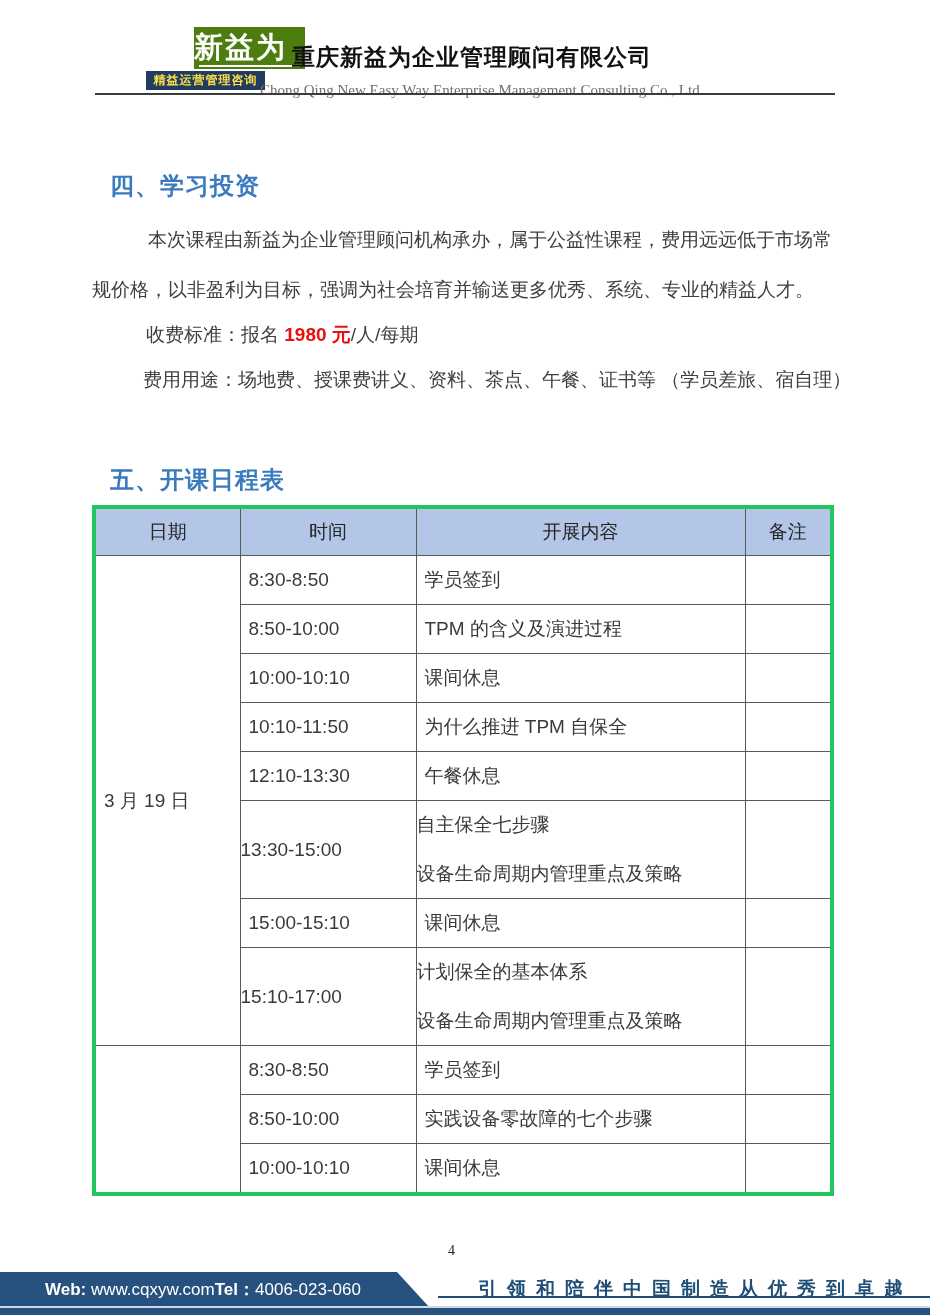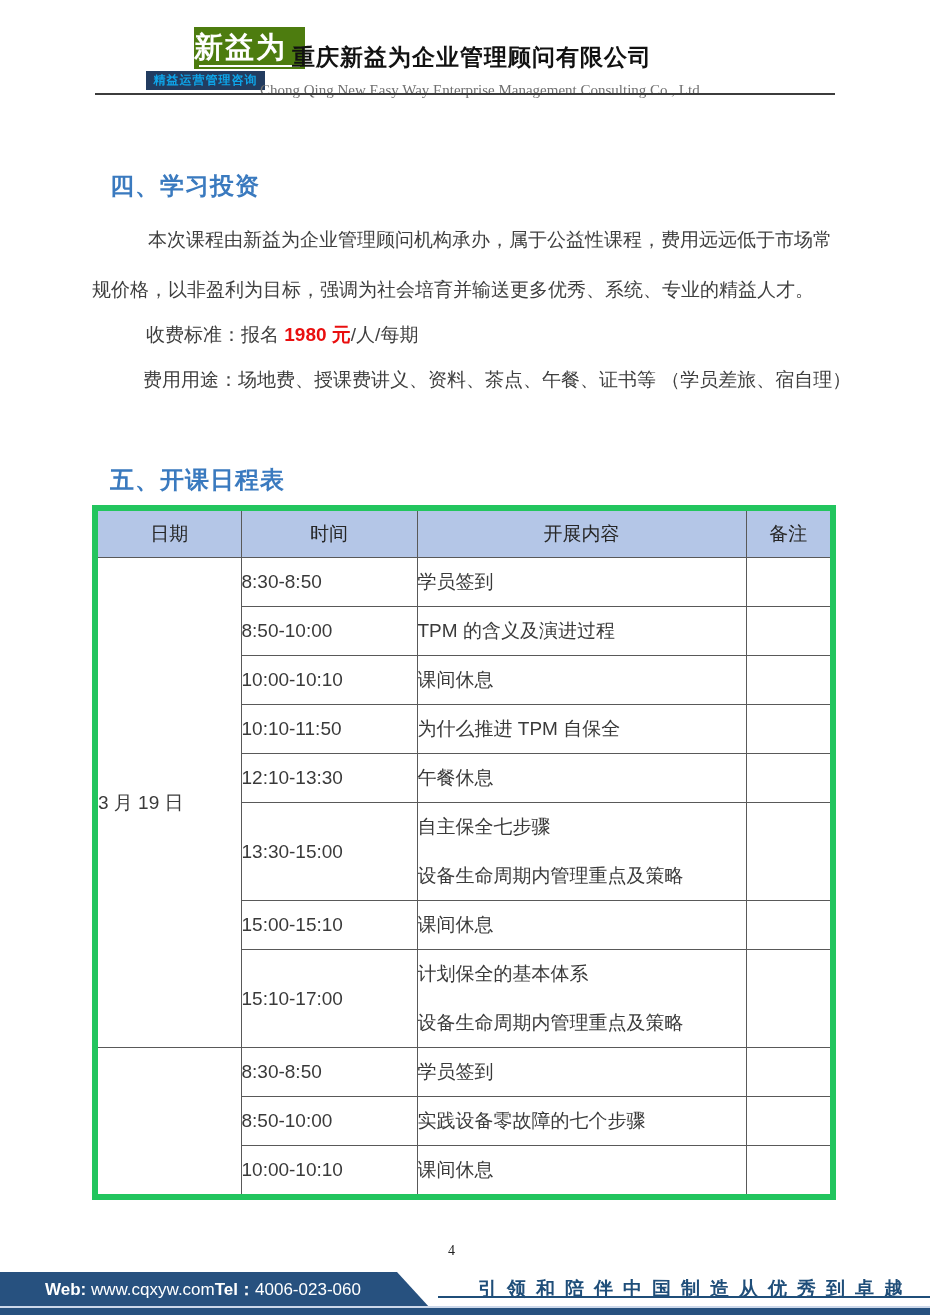--- a/index.html
+++ b/index.html
@@ -7,21 +7,21 @@
     position:relative;width:930px;height:1315px;background:#ffffff;
     margin:0 auto;overflow:hidden;
     font-family:"Liberation Sans",sans-serif;color:#3d3d3d;
   }
   
   .logo-box{position:absolute;left:150px;top:27px;width:111px;height:42px;
     background:#4d7c0f;color:#fff;font-weight:bold;font-size:29px;letter-spacing:2px;
     display:flex;align-items:center;margin-left:44px;}
   .logo-box::after{content:"";position:absolute;left:5px;right:5px;bottom:2px;height:2px;background:#fff;}
   .logo-strip{position:absolute;left:146px;top:71px;width:119px;height:19px;
-    background:#223c60;color:#0ea5e9;font-size:12px;letter-spacing:1px;
+    background:#223c60;color:#fde047;font-size:12px;letter-spacing:1px;
     display:flex;align-items:center;justify-content:center;font-weight:bold;}
   .company-cn{position:absolute;left:292px;top:42px;font-size:23px;font-weight:bold;color:#111;letter-spacing:1px;}
   .company-en{position:absolute;left:260px;top:74px;font-size:15px;color:#6f6f6f;
     font-family:"Liberation Serif",serif;margin-top:8px;}
   .header-rule{position:absolute;left:95px;top:93px;width:740px;height:2px;background:#3c3c3c;}
   
   .sec-title{position:absolute;font-size:24px;font-weight:bold;color:#3a7abf;letter-spacing:1px;}
   .sec4-title{left:110px;top:170px;}
   .sec5-title{left:110px;top:464px;}
   .bodyline{position:absolute;font-size:19px;color:#3f3f3f;white-space:nowrap;}
@@ -29,23 +29,23 @@
   .para2{left:92px;top:277px;}
   .fee{left:146px;top:322px;}
   .usage{left:143px;top:367px;}
   .fee .amount{color:#e90f0f;font-weight:bold;}
   
   .sched-wrap{position:absolute;left:92px;top:505px;}
   table.sched{border-collapse:collapse;table-layout:fixed;width:738px;
     font-size:19px;color:#3a3a3a;}
   table.sched td,table.sched th{border:1px solid #595959;vertical-align:middle;
     font-weight:normal;padding:0;overflow:hidden;}
-  table.sched{border:6px solid #22c55e;}
+  table.sched{border:4px solid #22c55e;}
   th.hd{background:#b4c6e7;height:46px;text-align:center;font-size:19px;color:#262626;}
-  tr.r1 td{height:48px;}
+  tr.r1 td{height:48px;padding-left:8px;}
   tr.r2 td{height:97px;}
   td.date-cell{padding-left:8px;text-align:left;}
   td.time-cell{padding-left:11px;}
   td.content-cell{padding-left:12px;}
   .cline{line-height:22px;}
   .cline + .cline{margin-top:27px;}
   
   .page-num{position:absolute;left:448px;top:1243px;font-size:14px;color:#222;
     font-family:"Liberation Serif",serif;}
   .footer-left{position:absolute;left:0;top:1272px;width:430px;height:36px;background:#27517f;

